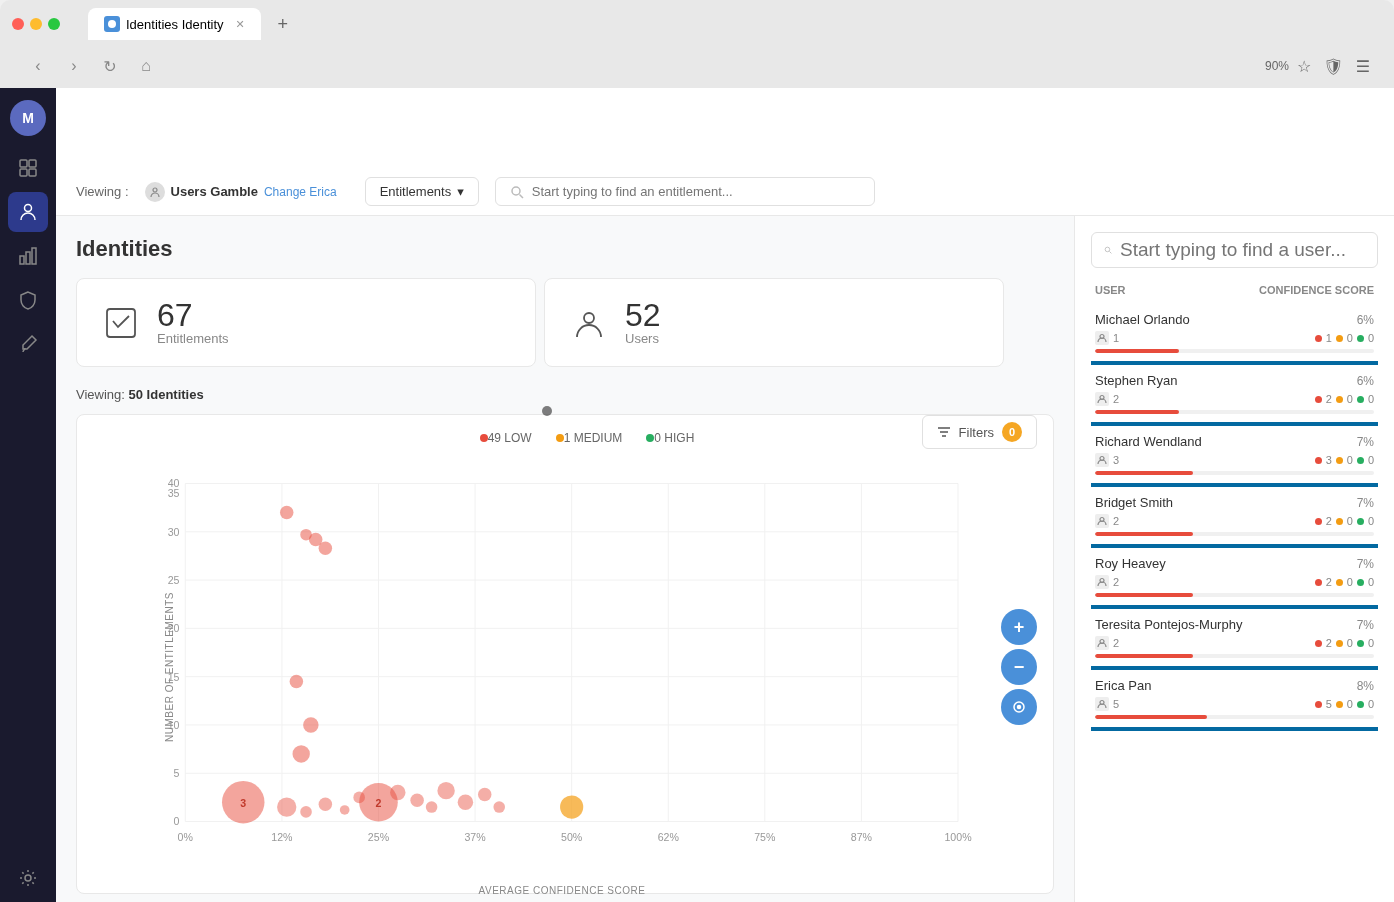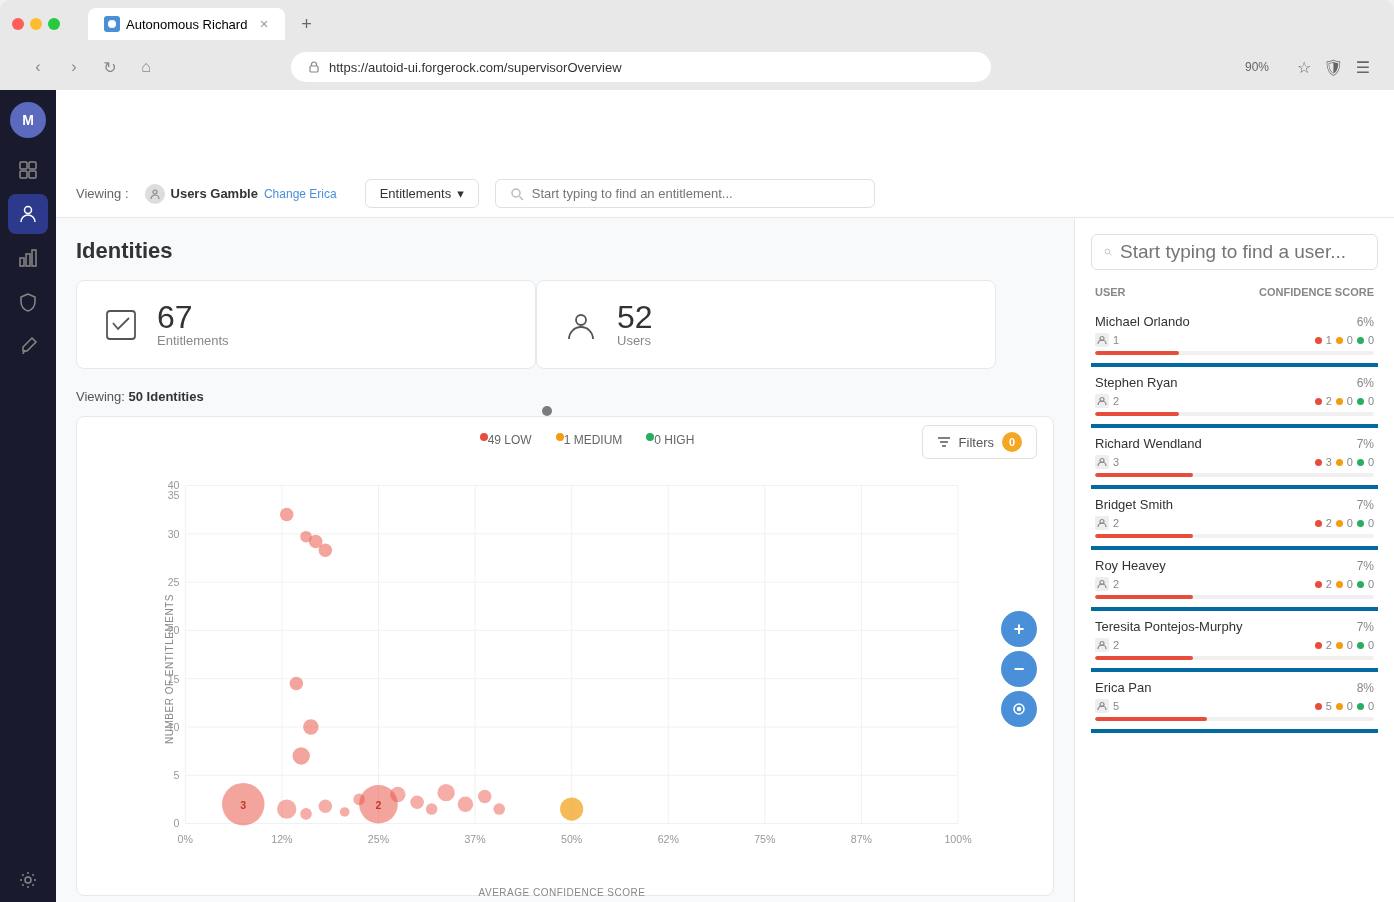--- a/index.html
+++ b/index.html
@@ -16,21 +16,21 @@
     .tab-bar { display: flex; align-items: center; gap: 8px; margin-left: 20px; flex: 1; }
     .tab { background: white; border-radius: 8px 8px 0 0; padding: 6px 16px; font-size: 13px; display: flex; align-items: center; gap: 6px; height: 32px; }
     .tab-icon { width: 16px; height: 16px; background: #4a90d9; border-radius: 3px; display: flex; align-items: center; justify-content: center; }
     .tab-close { font-size: 11px; color: #999; margin-left: 6px; cursor: pointer; }
     .new-tab-btn { font-size: 18px; color: #666; cursor: pointer; width: 28px; height: 28px; display: flex; align-items: center; justify-content: center; }
 
     .address-bar-row { background: #e8e8e8; padding: 4px 12px 8px; display: flex; align-items: center; gap: 8px; }
     .nav-btn { color: #888; font-size: 16px; width: 28px; height: 28px; display: flex; align-items: center; justify-content: center; cursor: pointer; }
     .address-bar { flex: 1; background: white; border-radius: 20px; padding: 4px 16px; font-size: 13px; color: #333; display: flex; align-items: center; gap: 8px; height: 30px; max-width: 700px; margin: 0 auto; }
     .address-bar-url { flex: 1; color: #333; font-size: 13px; }
-    .zoom-badge { font-size: 12px; color: #666; margin-left: auto; margin-right: 20px; }
+    .zoom-badge { font-size: 12px; color: #666; margin-left: auto; margin-right: 0; }
     .browser-actions { display: flex; gap: 12px; align-items: center; color: #666; }
 
     
     .app-container { display: flex; background: white; height: calc(902px - 80px); }
 
     
     .sidebar { width: 56px; background: #1a1a2e; display: flex; flex-direction: column; align-items: center; padding: 12px 0; gap: 4px; }
     .sidebar-avatar { width: 36px; height: 36px; border-radius: 50%; background: #5b6abf; display: flex; align-items: center; justify-content: center; color: white; font-size: 14px; font-weight: bold; margin-bottom: 8px; }
     .sidebar-item { width: 40px; height: 40px; display: flex; align-items: center; justify-content: center; border-radius: 8px; cursor: pointer; color: #888; }
     .sidebar-item.active { background: #2d3a8c; color: white; }
@@ -47,38 +47,38 @@
     .entitlements-dropdown { display: flex; align-items: center; gap: 6px; padding: 6px 14px; border: 1px solid #e0e0e0; border-radius: 6px; font-size: 13px; color: #333; cursor: pointer; margin-left: 12px; }
     .search-entitlement { display: flex; align-items: center; gap: 8px; padding: 6px 14px; border: 1px solid #e0e0e0; border-radius: 6px; flex: 1; max-width: 380px; }
     .search-entitlement input { border: none; outline: none; font-size: 13px; color: #999; flex: 1; background: transparent; }
 
     
     .main-content { position: absolute; left: 56px; right: 0; top: 128px; bottom: 0; display: flex; overflow: hidden; }
     .content-area { flex: 1; padding: 20px; overflow-y: auto; background: #f8f9fa; }
     .page-title { font-size: 22px; font-weight: 600; color: #333; margin-bottom: 16px; }
 
     
-    .stats-row { display: flex; gap: 0; margin-bottom: 20px; }
+    .stats-row { display: flex; gap: 8px; margin-bottom: 20px; }
     .stat-card { flex: 1; background: white; border-radius: 8px; padding: 20px 24px; display: flex; align-items: center; gap: 16px; border: 1px solid #e8e8e8; max-width: 460px; }
     .stat-icon { width: 40px; height: 40px; display: flex; align-items: center; justify-content: center; color: #555; }
     .stat-number { font-size: 32px; font-weight: 300; color: #333; line-height: 1; }
     .stat-label { font-size: 13px; color: #888; }
 
     
     .viewing-info { font-size: 13px; color: #555; margin-bottom: 12px; }
     .viewing-info strong { font-weight: 600; color: #333; }
 
     
     .chart-container { background: white; border-radius: 8px; border: 1px solid #e8e8e8; padding: 16px; position: relative; }
-    .chart-filters { position: absolute; top: 8px; right: 16px; }
+    .chart-filters { position: absolute; top: 0; right: 16px; }
     .filters-btn { display: flex; align-items: center; gap: 8px; padding: 6px 14px; border: 1px solid #e0e0e0; border-radius: 6px; font-size: 13px; color: #555; cursor: pointer; background: white; }
     .filters-badge { background: #f5a623; color: white; border-radius: 50%; width: 20px; height: 20px; display: flex; align-items: center; justify-content: center; font-size: 11px; font-weight: bold; }
 
     .legend { display: flex; gap: 24px; justify-content: center; margin-bottom: 12px; font-size: 12px; color: #666; }
-    .legend-item { display: flex; align-items: flex-start; }
+    .legend-item { display: flex; align-items: center; }
     .legend-dot { width: 8px; height: 8px; border-radius: 50%; }
 
     .chart-wrapper { position: relative; height: 420px; }
     .y-axis-label { position: absolute; left: -48px; top: 50%; transform: translateY(-50%) rotate(-90deg); font-size: 10px; color: #888; text-transform: uppercase; letter-spacing: 0.5px; white-space: nowrap; }
     .x-axis-label { text-align: center; font-size: 10px; color: #888; text-transform: uppercase; letter-spacing: 0.5px; margin-top: 4px; }
     .chart-svg { width: 100%; height: 100%; }
 
     
     .zoom-controls { position: absolute; right: 0; top: 50%; transform: translateY(-50%); display: flex; flex-direction: column; gap: 4px; align-items: center; }
     .zoom-btn { width: 36px; height: 36px; border-radius: 50%; background: #4a90d9; color: white; display: flex; align-items: center; justify-content: center; cursor: pointer; font-size: 18px; font-weight: bold; border: none; }
@@ -119,38 +119,31 @@
       <div class="tl yellow"></div>
       <div class="tl green"></div>
     </div>
     <div class="tab-bar">
       <div class="tab">
         <div class="tab-icon">
           <svg width="10" height="10" viewBox="0 0 10 10">
               <circle cx="5" cy="5" r="4" fill="white"></circle>
             </svg>
         </div>
-        <span>Autonomous Richard</span>
+        <span>Identities Identity</span>
         <span class="tab-close">✕</span>
       </div>
       <div class="new-tab-btn">+</div>
     </div>
   </div>
   <div class="address-bar-row">
     <div class="nav-btn">‹</div>
     <div class="nav-btn">›</div>
     <div class="nav-btn">↻</div>
     <div class="nav-btn">⌂</div>
-    <div class="address-bar">
-      <svg width="14" height="14" viewBox="0 0 14 14">
-          <rect x="3" y="6" width="8" height="6" rx="1" fill="none" stroke="#888" stroke-width="1.2"></rect>
-          <path d="M4.5 6V4.5a2.5 2.5 0 015 0V6" fill="none" stroke="#888" stroke-width="1.2"></path>
-        </svg>
-      <span class="address-bar-url">https://autoid-ui.forgerock.com/supervisorOverview</span>
-    </div>
     <span class="zoom-badge">90%</span>
     <div class="browser-actions">
       <span>☆</span>
       <span>🛡</span>
       <span>☰</span>
     </div>
   </div>
 </div>
 
 <div class="app-container" style="position:relative;">

